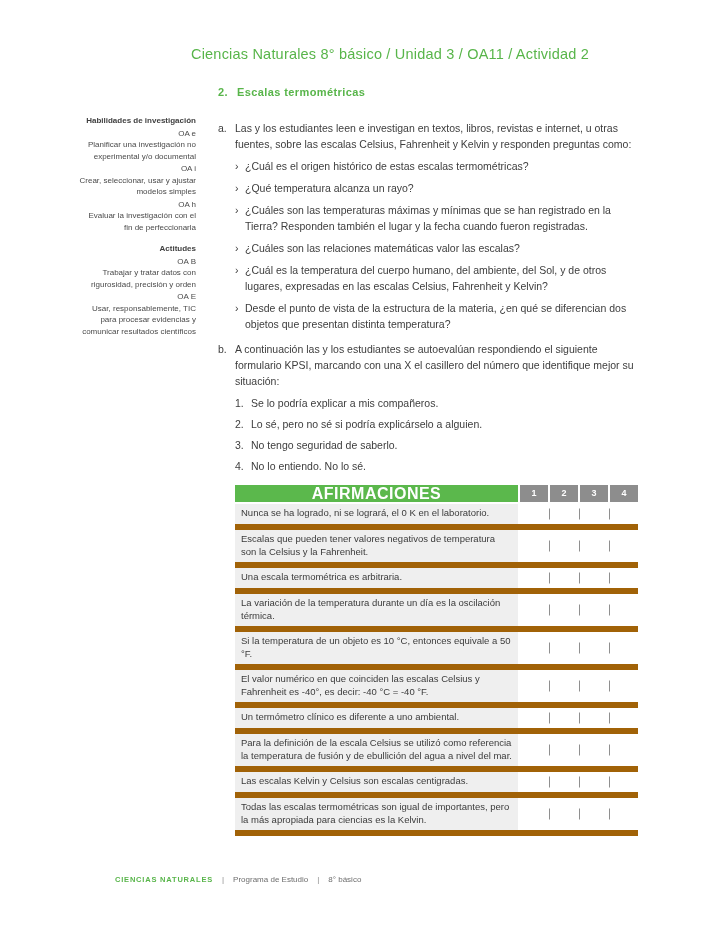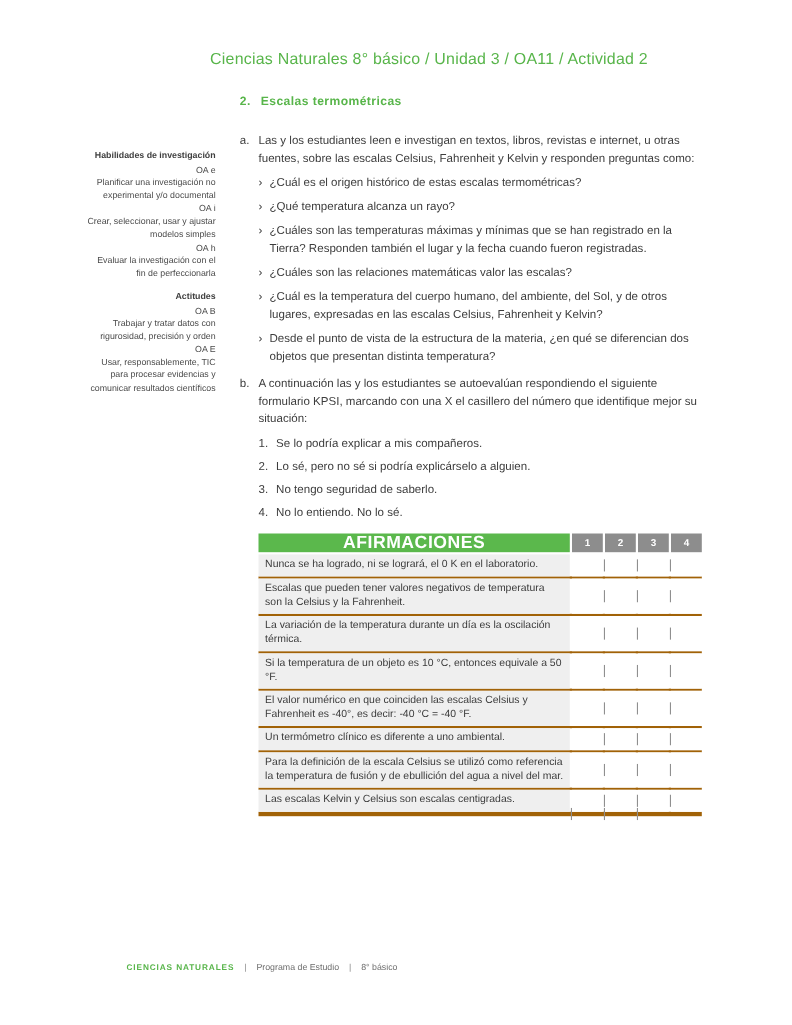--- a/index.html
+++ b/index.html
@@ -13,21 +13,21 @@
     color:#58b54a;font-size:14.5px;letter-spacing:0.2px;
   }
   
   .section-head{
     position:absolute;top:86px;left:218px;color:#58b54a;font-size:11px;
     font-weight:700;letter-spacing:0.4px;display:flex;
   }
   .section-head .sec-num{width:19px;}
   
   .sidebar{
-    position:absolute;top:136px;left:78px;width:118px;text-align:right;
+    position:absolute;top:115px;left:78px;width:118px;text-align:right;
     font-size:8px;line-height:11.5px;color:#4a4a4a;
   }
   .sb-heading{font-weight:700;color:#3f3f3f;}
   .sb-heading.attitudes{margin-top:10px;}
   .sb-code{margin-top:1px;}
   .sb-text{}
   
   .main{position:absolute;top:120px;left:218px;width:421px;font-size:10.5px;line-height:16px;}
   .item{display:flex;margin-bottom:6px;}
   .item .marker{width:17px;flex:none;}
@@ -50,21 +50,21 @@
   .th-aff{
     background:#5bb84c;color:#ffffff;font-weight:700;font-size:16px;
     text-align:center;line-height:17px;height:17px;letter-spacing:0.5px;
   }
   .th-num{
     background:#8d8d8d;color:#ffffff;font-weight:700;font-size:9px;
     text-align:center;line-height:17px;height:17px;
   }
   .trow{
     display:grid;grid-template-columns:283px 28px 28px 28px 28px;column-gap:2px;
-    border-bottom:2px solid #a16207;
+    border-bottom:6px solid #a16207;
   }
   .aff{
     background:#efefef;font-size:9.5px;line-height:12.5px;color:#3b3b3b;
     padding:3px 6px 4px 6px;min-height:13px;
   }
   .mark{position:relative;background:#ffffff;}
   .mark + .mark::before{
     content:"";position:absolute;left:-1.5px;top:50%;transform:translateY(-50%);
     width:1px;height:11px;background:#8f8f8f;
   }
@@ -178,20 +178,27 @@
         <div class="mark"></div>
       </div>
       <div class="trow">
         <div class="aff">Escalas que pueden tener valores negativos de temperatura son la Celsius y la Fahrenheit.</div>
         <div class="mark"></div>
         <div class="mark"></div>
         <div class="mark"></div>
         <div class="mark"></div>
       </div>
       <div class="trow">
+        <div class="aff">Una escala termométrica es arbitraria.</div>
+        <div class="mark"></div>
+        <div class="mark"></div>
+        <div class="mark"></div>
+        <div class="mark"></div>
+      </div>
+      <div class="trow">
         <div class="aff">La variación de la temperatura durante un día es la oscilación térmica.</div>
         <div class="mark"></div>
         <div class="mark"></div>
         <div class="mark"></div>
         <div class="mark"></div>
       </div>
       <div class="trow">
         <div class="aff">Si la temperatura de un objeto es 10 °C, entonces equivale a 50 °F.</div>
         <div class="mark"></div>
         <div class="mark"></div>
@@ -220,20 +227,21 @@
         <div class="mark"></div>
       </div>
       <div class="trow">
         <div class="aff">Las escalas Kelvin y Celsius son escalas centigradas.</div>
         <div class="mark"></div>
         <div class="mark"></div>
         <div class="mark"></div>
         <div class="mark"></div>
       </div>
       <div class="trow">
+        <div class="aff">Todas las escalas termométricas son igual de importantes, pero la más apropiada para ciencias es la Kelvin.</div>
         <div class="mark"></div>
         <div class="mark"></div>
         <div class="mark"></div>
         <div class="mark"></div>
       </div>
     </div>
 
   </div>
 
   <div class="footer">

